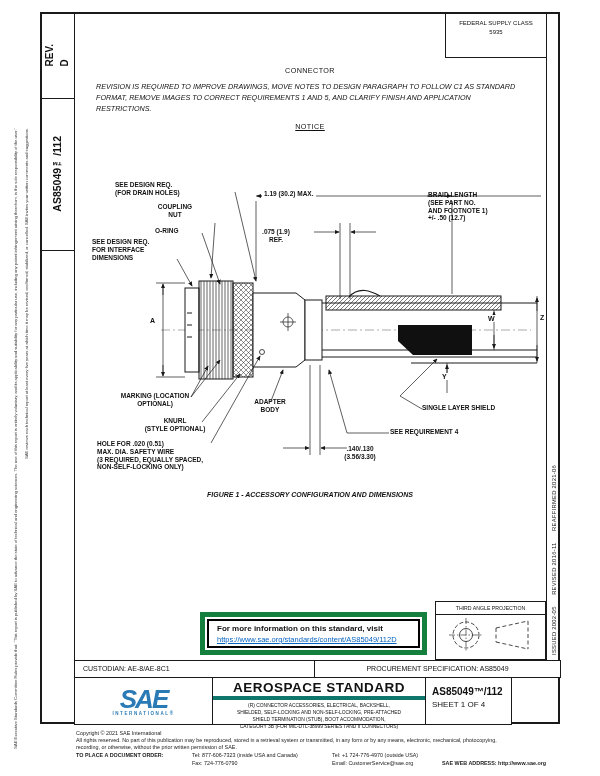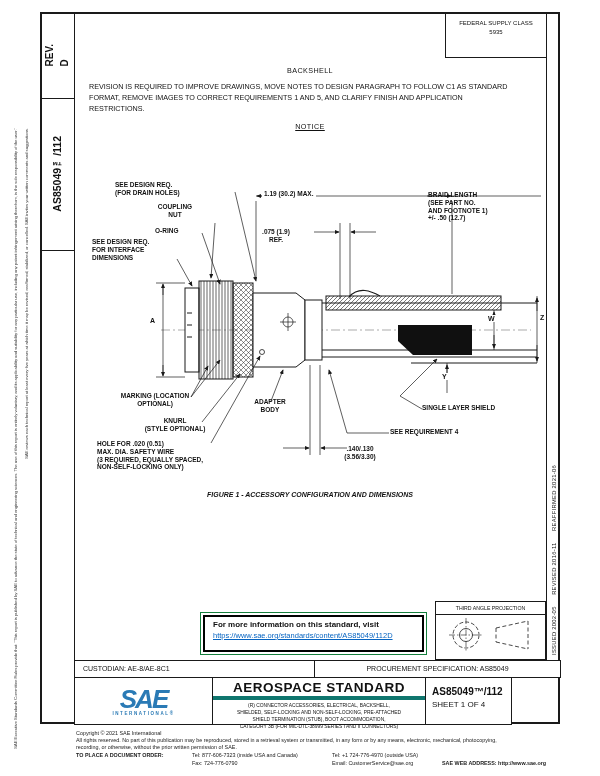--- a/index.html
+++ b/index.html
@@ -48,22 +48,22 @@
     <div class="vtext" style="font-size:10.5px;font-weight:bold;">AS85049™/112</div>
   </div>
 
   <div class="abs" style="left:547px;top:330px;height:325px;width:13px;display:flex;justify-content:center;">
     <div class="vtext" style="font-size:5.8px;letter-spacing:.3px;">ISSUED 2002-05      REVISED 2016-11      REAFFIRMED 2021-06</div>
   </div>
 
   <div class="abs fsc" style="left:445px;top:12px;width:101px;height:46px;border-left:1px solid #1a1a1a;border-bottom:1px solid #1a1a1a;box-sizing:border-box;">FEDERAL SUPPLY CLASS
 5935</div>
 
-  <div class="abs hdr" style="left:74px;top:66px;width:472px;">BACKSHELL</div>
-  <div class="abs body-txt" style="left:89px;top:82px;width:424px;">REVISION IS REQUIRED TO IMPROVE DRAWINGS, MOVE NOTES TO DESIGN PARAGRAPH TO FOLLOW C1 AS STANDARD FORMAT, REMOVE IMAGES TO CORRECT REQUIREMENTS 1 AND 5, AND CLARIFY FINISH AND APPLICATION RESTRICTIONS.</div>
+  <div class="abs hdr" style="left:74px;top:66px;width:472px;">CONNECTOR</div>
+  <div class="abs body-txt" style="left:96px;top:82px;width:424px;font-style:italic;">REVISION IS REQUIRED TO IMPROVE DRAWINGS, MOVE NOTES TO DESIGN PARAGRAPH TO FOLLOW C1 AS STANDARD FORMAT, REMOVE IMAGES TO CORRECT REQUIREMENTS 1 AND 5, AND CLARIFY FINISH AND APPLICATION RESTRICTIONS.</div>
 
   <div class="abs hdr" style="left:74px;top:122px;width:472px;text-decoration:underline;">NOTICE</div>
 
   <svg class="abs" style="left:71px;top:175px;" width="476" height="310" viewBox="0 0 476 310">
     <defs>
       <marker id="ah" markerWidth="7" markerHeight="6" refX="6" refY="3" orient="auto">
         <path d="M0,0 L7,3 L0,6 z" fill="#1a1a1a"></path>
       </marker>
       <pattern id="ribs" width="3" height="4" patternUnits="userSpaceOnUse">
         <path d="M1,0 V4" stroke="#222" stroke-width="0.7"></path>
@@ -188,21 +188,21 @@
   <div class="lbl" style="left:422px;top:404px;width:120px;">SINGLE LAYER SHIELD</div>
   <div class="lbl" style="left:390px;top:428px;width:115px;">SEE REQUIREMENT 4</div>
 
   <div class="dimletter" style="left:149px;top:317px;">A</div>
   <div class="dimletter" style="left:487px;top:315px;">W</div>
   <div class="dimletter" style="left:539px;top:314px;">Z</div>
   <div class="dimletter" style="left:441px;top:373px;">Y</div>
 
   <div class="abs caption" style="left:74px;top:491px;width:472px;">FIGURE 1 - ACCESSORY CONFIGURATION AND DIMENSIONS</div>
 
-  <div class="abs" style="left:200px;top:612px;width:227px;height:43px;border:1px solid #15803d;box-sizing:border-box;">
+  <div class="abs" style="left:200px;top:612px;width:227px;height:43px;border:5px solid #15803d;box-sizing:border-box;">
     <div class="abs" style="left:2px;top:2px;right:2px;bottom:2px;border:2px solid #000;padding:3px 8px;box-sizing:border-box;">
       <div style="font-size:8px;font-weight:bold;">For more information on this standard, visit</div>
       <div class="link" style="font-size:7.5px;margin-top:2px;">https://www.sae.org/standards/content/AS85049/112D</div>
     </div>
   </div>
 
   <div class="abs" style="left:435px;top:601px;width:111px;height:59px;border:1px solid #1a1a1a;box-sizing:border-box;">
     <div style="font-size:5.2px;text-align:center;border-bottom:1px solid #1a1a1a;padding:3px 0;">THIRD ANGLE PROJECTION</div>
     <svg width="109" height="40" viewBox="0 0 109 40">
       <g stroke="#1a1a1a" fill="none" stroke-width="0.8">

